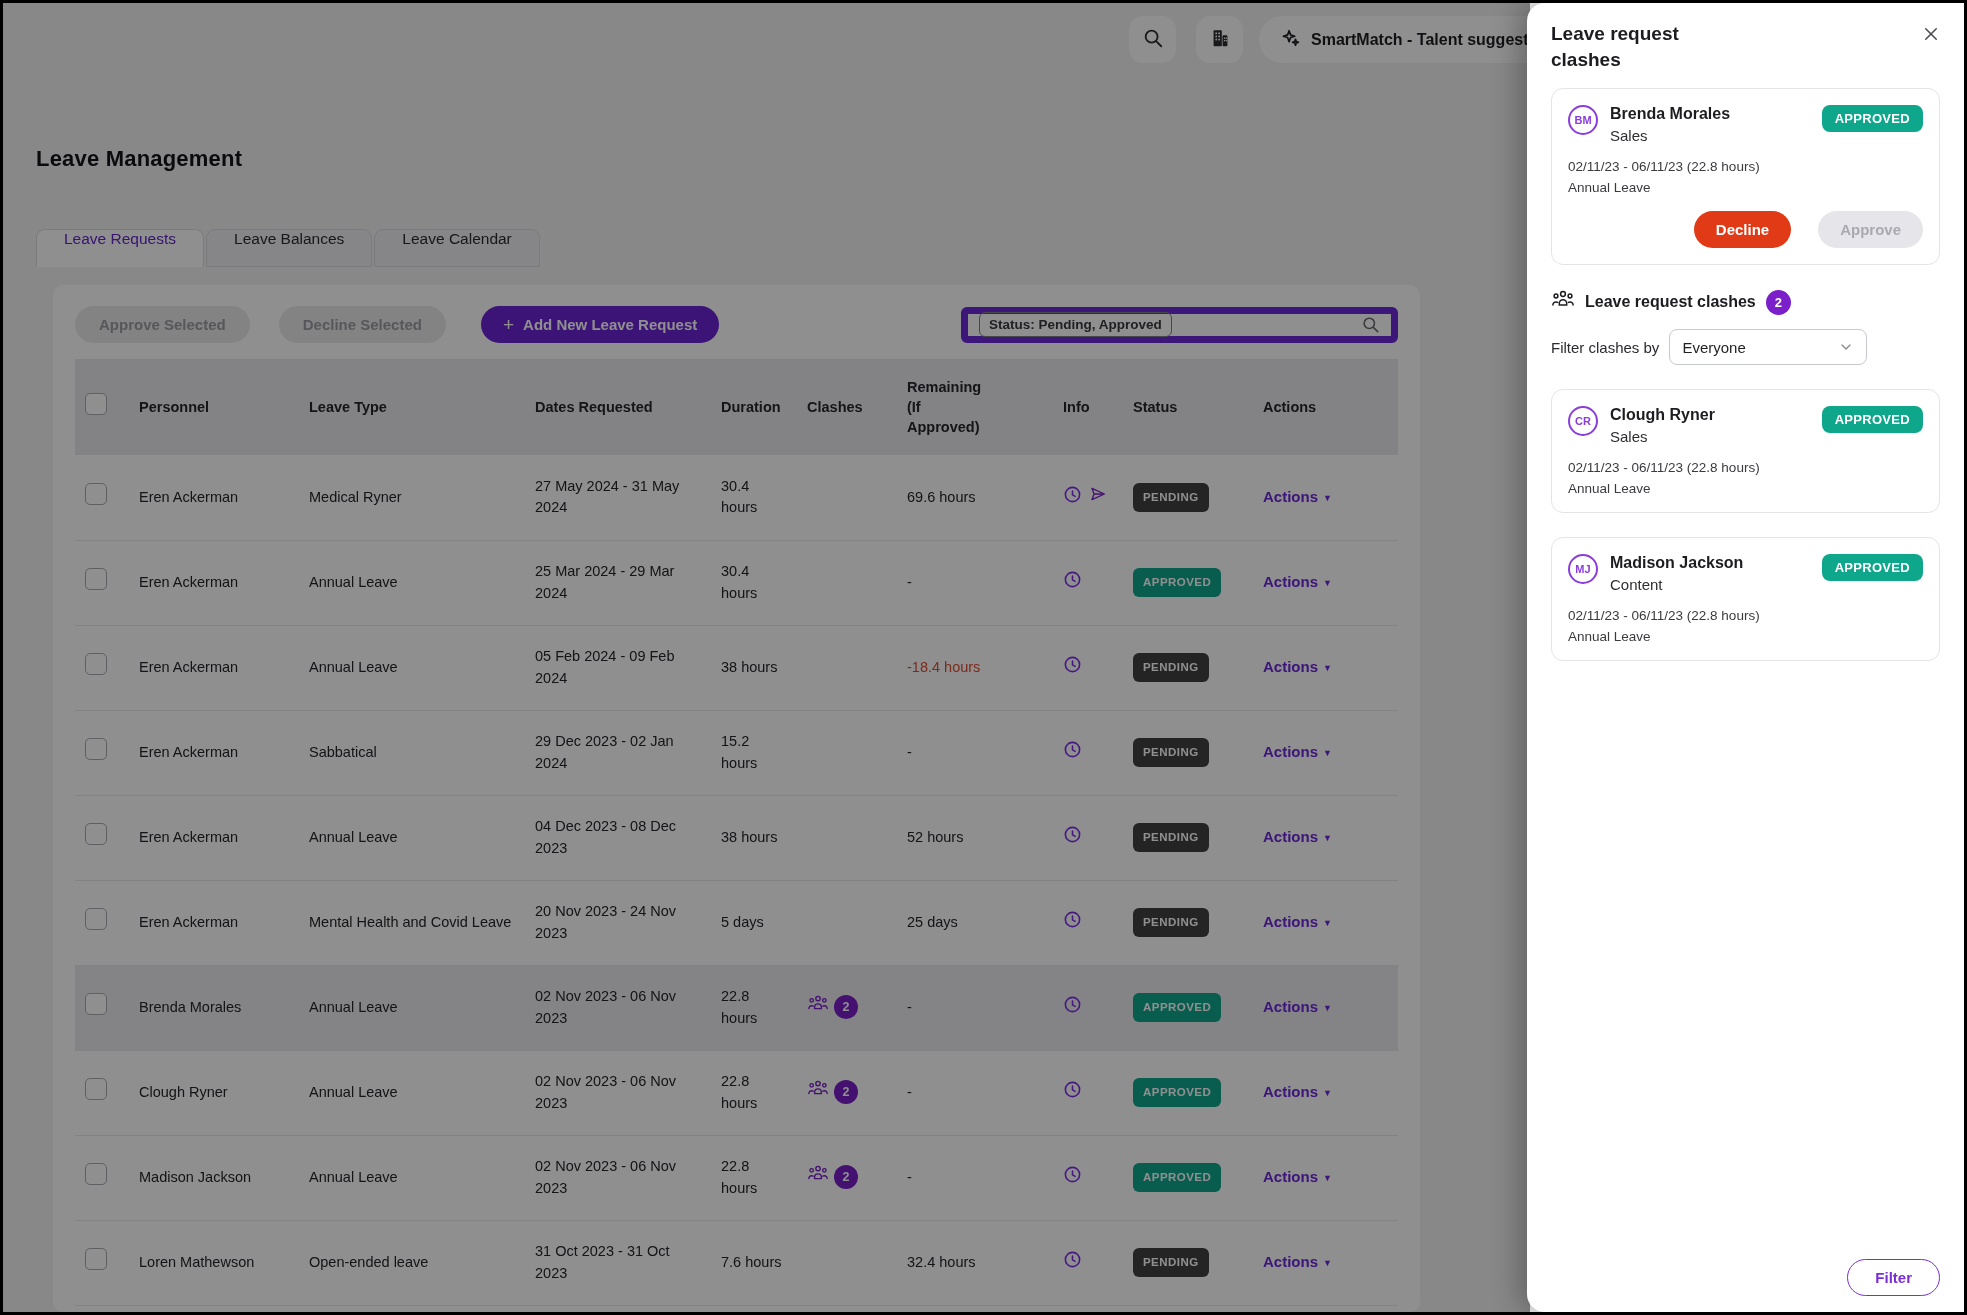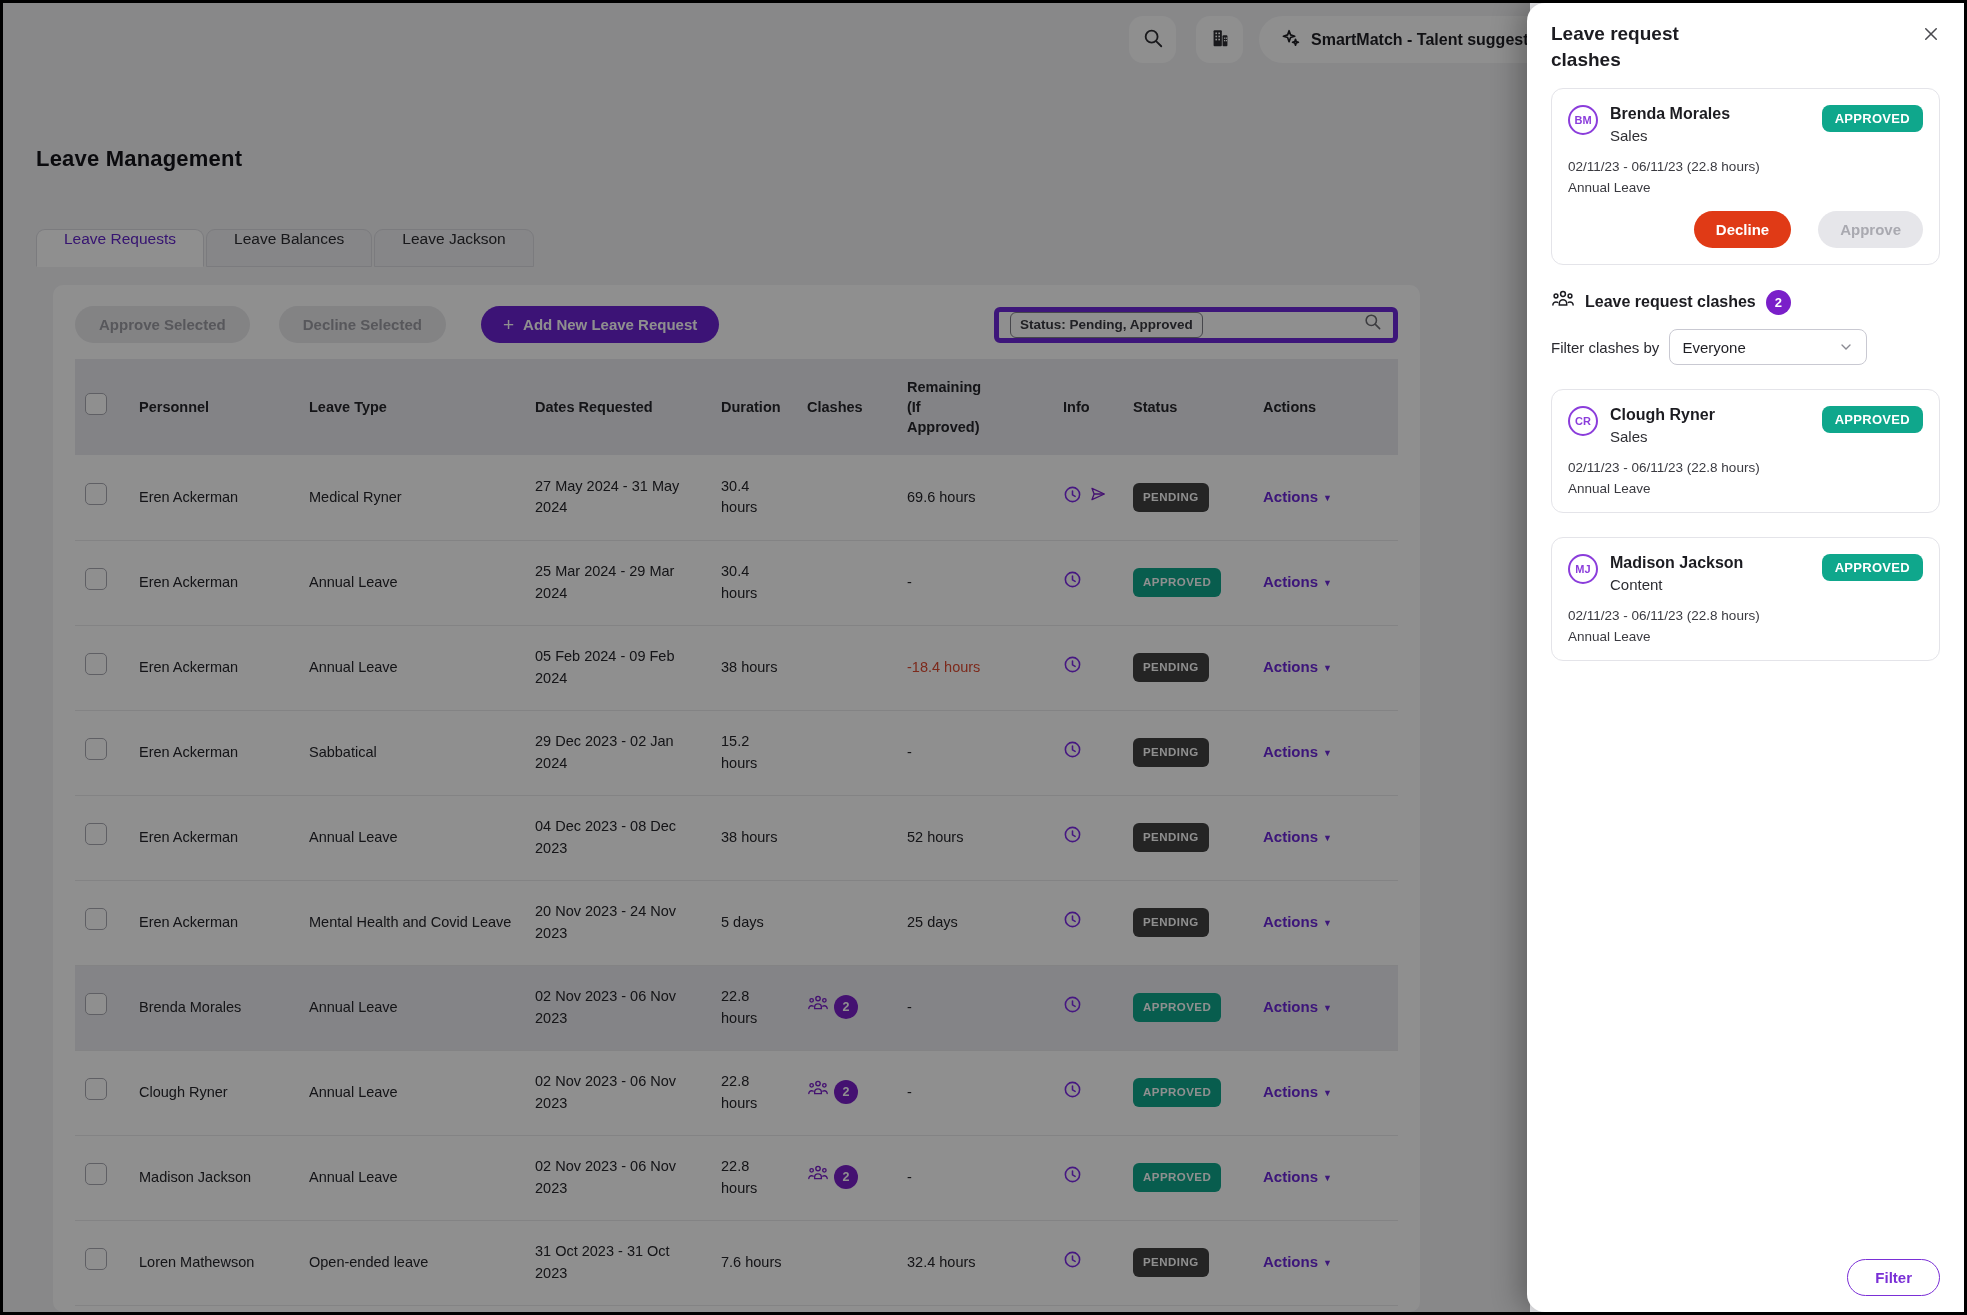--- a/index.html
+++ b/index.html
@@ -26,22 +26,22 @@
 
   
   .card{position:absolute;left:50px;top:282px;width:1367px;height:1027px;background:#fff;border-radius:10px;
         overflow:hidden;box-sizing:border-box;}
   .toolbar{display:flex;align-items:center;padding:21px 22px 16px 22px;}
   .btn{border:none;cursor:pointer;font-family:inherit;}
   .btn-grey{height:37px;padding:0 24px;border-radius:20px;background:#E9E9EC;color:#9C9CA3;font-size:15px;font-weight:600;margin-right:29px;}
   .btn-purple{height:37px;padding:0 22px;border-radius:20px;background:#6C23D2;color:#fff;font-size:15px;font-weight:600;
               display:flex;align-items:center;gap:9px;margin-left:6px;}
   .btn-purple .plus{font-size:19px;font-weight:400;line-height:1;}
-  .filterbox{margin-left:auto;width:404px;height:36px;border:5px solid #6d28d9;border-radius:6px;background:#fff;
-             display:flex;padding:0 11px;box-sizing:border-box;cursor:text;}
+  .filterbox{margin-left:auto;width:437px;height:36px;border:7px solid #6d28d9;border-radius:6px;background:#fff;
+             display:flex;align-items:center;padding:0 11px;box-sizing:border-box;cursor:text;}
   .chip{border:1.5px solid #7F7F88;border-radius:6px;padding:4px 9px;font-size:13.5px;font-weight:700;color:#3A3A41;white-space:nowrap;}
   .filterbox svg{margin-left:auto;}
 
   
   table{border-collapse:collapse;table-layout:fixed;width:1323px;margin:0 22px;font-size:14.5px;color:#26262B;}
   thead th{background:#E9EAEF;font-weight:700;text-align:left;padding:12px 10px;vertical-align:middle;height:96px;box-sizing:border-box;line-height:1.4;}
   .th-remaining{white-space:pre-line;}
   tbody td{padding:10px 10px;border-bottom:1px solid #E9E9EC;vertical-align:middle;height:85px;box-sizing:border-box;line-height:1.45;}
   tr.highlight td{background:#ECECF0;}
   .cb{display:inline-block;width:20px;height:20px;border:1.5px solid #A9A9B2;border-radius:5px;background:#fff;cursor:pointer;}
@@ -132,21 +132,21 @@
 
   <div class="page-title">Leave Management</div>
   <div class="tabs">
     <div class="tab active">
         <span>Leave Requests</span>
       </div>
     <div class="tab">
         <span>Leave Balances</span>
       </div>
     <div class="tab">
-        <span>Leave Jackson</span>
+        <span>Leave Calendar</span>
       </div>
   </div>
 
   <div class="card">
     <div class="toolbar">
       <button class="btn btn-grey">Approve Selected</button>
       <button class="btn btn-grey">Decline Selected</button>
       <button class="btn btn-purple">
         <span class="plus">+</span>
         <span>Add New Leave Request</span>

